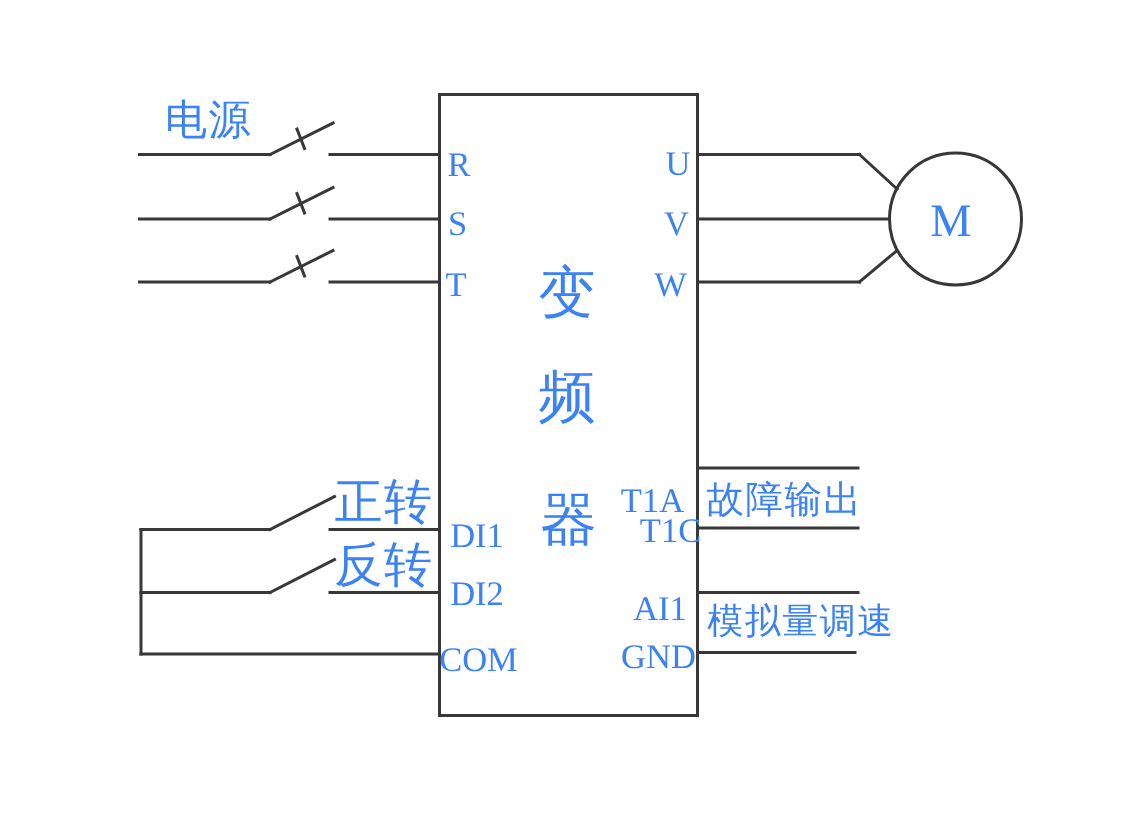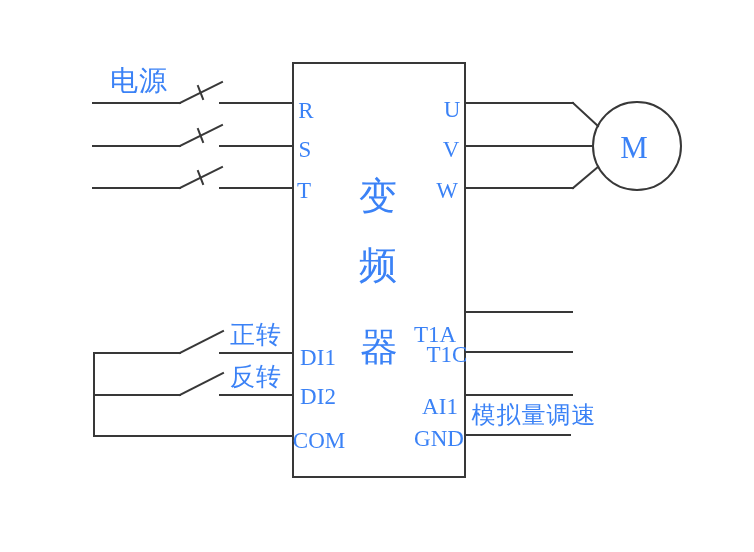--- a/index.html
+++ b/index.html
@@ -23,21 +23,21 @@
     stroke-linecap: square;
   }
   .lbl {
     position: absolute;
     transform: translate(-50%, -50%);
     color: #3b82f6;
     white-space: nowrap;
     line-height: 1;
     letter-spacing: 1px;
   }
-  .zh   { font-size: 25px; }
+  .zh   { font-size: 32px; }
   .term { font-size: 23px; letter-spacing: 0; }
   .title-char { font-size: 38px; letter-spacing: 0; }
 </style>
 </head>
 <body>
 
 <div id="canvas">
 
   <svg id="wires" viewBox="0 0 754 552" xmlns="http://www.w3.org/2000/svg">
 
@@ -116,17 +116,18 @@
   <div class="lbl term" style="left:451px; top:149px;">V</div>
   <div class="lbl term" style="left:447px; top:190px;">W</div>
   <div class="lbl term" style="left:435px; top:317px;margin-top:17px;">T1A</div>
   <div class="lbl term" style="left:447px; top:354px;">T1C</div>
   <div class="lbl term" style="left:440px; top:406px;">AI1</div>
   <div class="lbl term" style="left:439px; top:438px;text-align:right;">GND</div>
 
   <div class="lbl zh" style="left:256px; top:334px;">正转</div>
   <div class="lbl zh" style="left:256px; top:376px;">反转</div>
 
+  <div class="lbl zh" style="left:523px; top:334px; font-size:25px;">故障输出</div>
   <div class="lbl zh" style="left:534px; top:415px; font-size:24px;">模拟量调速</div>
 
   <div class="lbl term" style="left:634px; top:147px; font-size:31px;">M</div>
 
 </div>
 
 </body></html>

